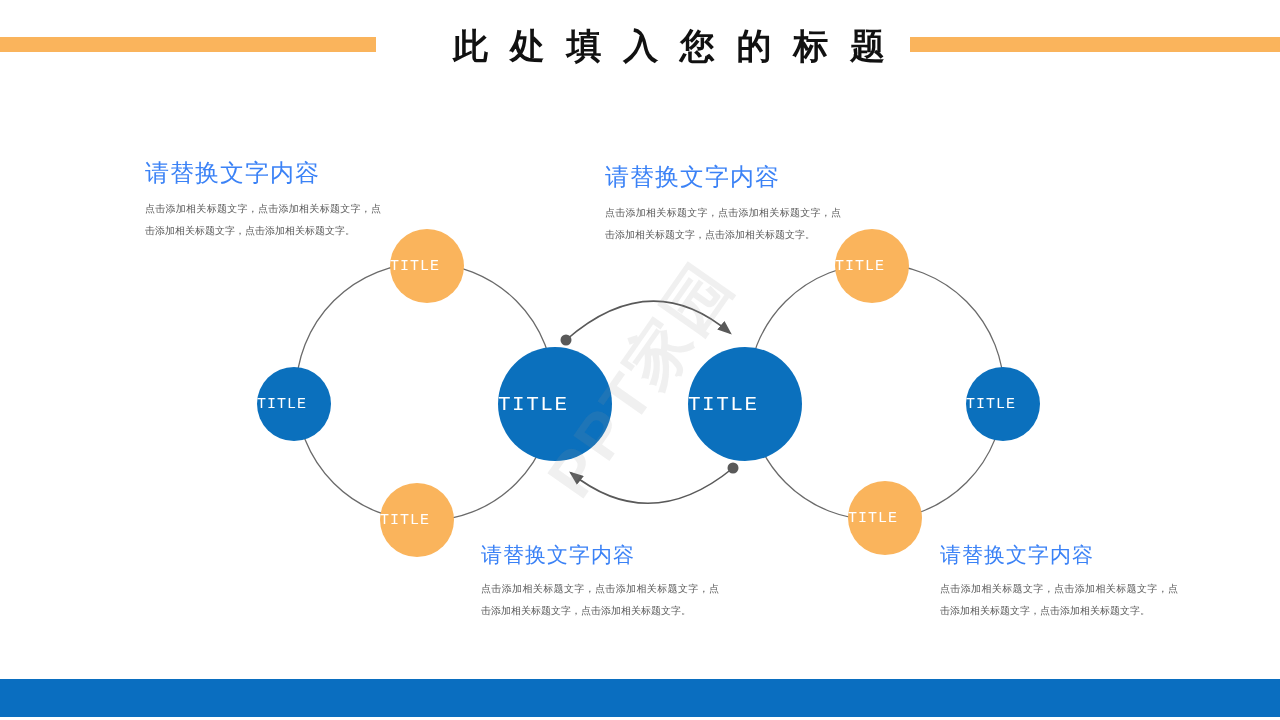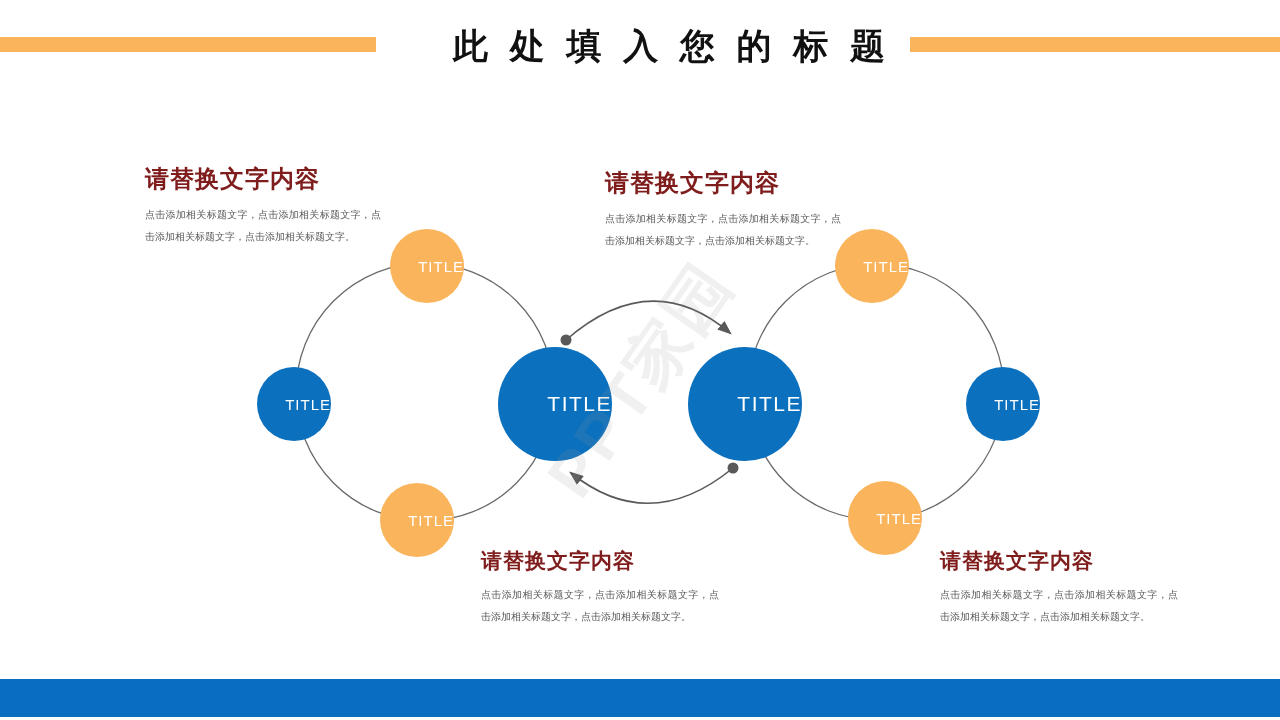--- a/index.html
+++ b/index.html
@@ -19,38 +19,38 @@
   .watermark{
     position:absolute;left:640px;top:380px;z-index:5;
     transform:translate(-50%,-50%) rotate(-55deg);
     font-size:64px;font-weight:bold;color:rgba(150,150,150,0.14);
     letter-spacing:3px;white-space:nowrap;pointer-events:none;
   }
   
   svg.lines{position:absolute;left:0;top:0;z-index:1;}
   
   .circle{
-    position:absolute;border-radius:50%;display:flex;align-items:center;justify-content:flex-end;
-    color:#ffffff;z-index:2;
+    position:absolute;border-radius:50%;display:flex;align-items:center;justify-content:flex-start;
+    color:#ffffff;z-index:2;font-family:Liberation Mono, monospace;
   }
   .circle.sm{width:74px;height:74px;font-size:15px;letter-spacing:1px;}
   .circle.lg{width:114px;height:114px;font-size:21px;letter-spacing:1.5px;}
   .circle.orange{background:#FAB45C;}
   .circle.blue{background:#0B70BD;}
   .c-lt{left:390px;top:229px;}   
   .c-l {left:257px;top:367px;}   
   .c-lb{left:380px;top:483px;}   
   .c-cl{left:498px;top:347px;}   
   .c-cr{left:688px;top:347px;}   
   .c-rt{left:835px;top:229px;}   
   .c-r {left:966px;top:367px;}   
   .c-rb{left:848px;top:481px;}   
   
   .text-block{position:absolute;z-index:2;color:#595959;}
-  .text-block h3{margin:11px 0 9px 0;font-weight:bold;color:#7f1d1d;letter-spacing:1px;}
+  .text-block h3{margin:5px 0 9px 0;font-weight:normal;color:#3b82f6;letter-spacing:1px;}
   .text-block p{margin:0;font-size:10px;line-height:22px;text-align:justify;color:#595959;}
   .text-block.top h3{font-size:24px;}
   .text-block.bottom h3{font-size:21px;}
   .tb-tl{left:145px;top:152px;width:236px;}
   .tb-tr{left:605px;top:156px;width:236px;}
   .tb-bm{left:481px;top:536px;width:238px;}
   .tb-br{left:940px;top:536px;width:238px;}
   
   .bottom-bar{position:absolute;left:0;top:679px;width:1280px;height:38px;background:#0A6EC0;}
 </style>

